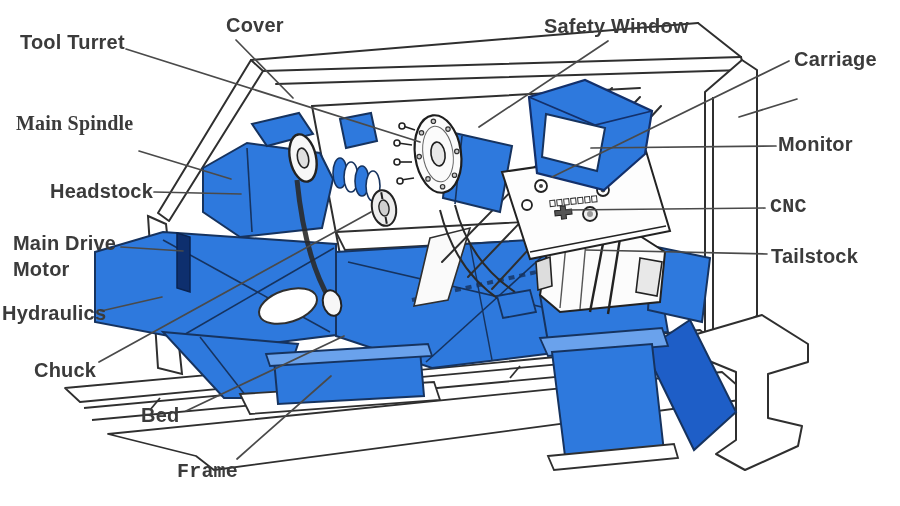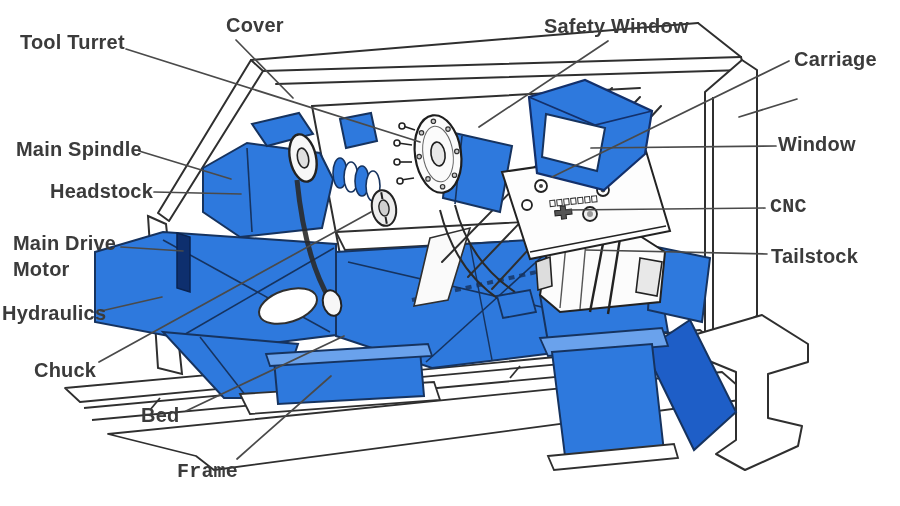--- a/index.html
+++ b/index.html
@@ -237,29 +237,29 @@
       <div class="diagram-label" style="left: 186px; top: 12px; text-align: left; margin-left: 40px;">
         <div>Cover</div>
       </div>
       <div class="diagram-label" style="left: 544px; top: 13px; text-align: left;">
         <div>Safety Window</div>
       </div>
       <div class="diagram-label" style="left: 794px; top: 46px; text-align: left;">
         <div>Carriage</div>
       </div>
       <div class="diagram-label" style="left: 778px; top: 131px; text-align: left;">
-        <div>Window</div>
+        <div>Monitor</div>
       </div>
       <div class="diagram-label" style="left: 770px; top: 194px; text-align: center; font-family: Liberation Mono, monospace;">
         <div>CNC</div>
       </div>
       <div class="diagram-label" style="left: 771px; top: 243px; text-align: left;">
         <div>Tailstock</div>
       </div>
-      <div class="diagram-label" style="left: 16px; top: 136px; text-align: left;">
+      <div class="diagram-label" style="left: 16px; top: 110px; text-align: left; font-family: Liberation Serif, serif;">
         <div>Main Spindle</div>
       </div>
       <div class="diagram-label" style="left: 50px; top: 178px; text-align: left;">
         <div>Headstock</div>
       </div>
       <div class="diagram-label" style="left: 13px; top: 230px; text-align: left;">
         <div>Main Drive</div>
         <div>Motor</div>
       </div>
       <div class="diagram-label" style="left: 2px; top: 300px; text-align: right;">

